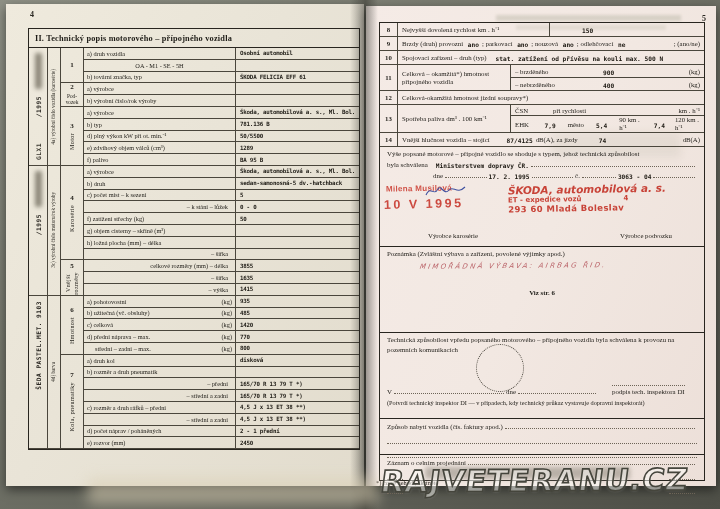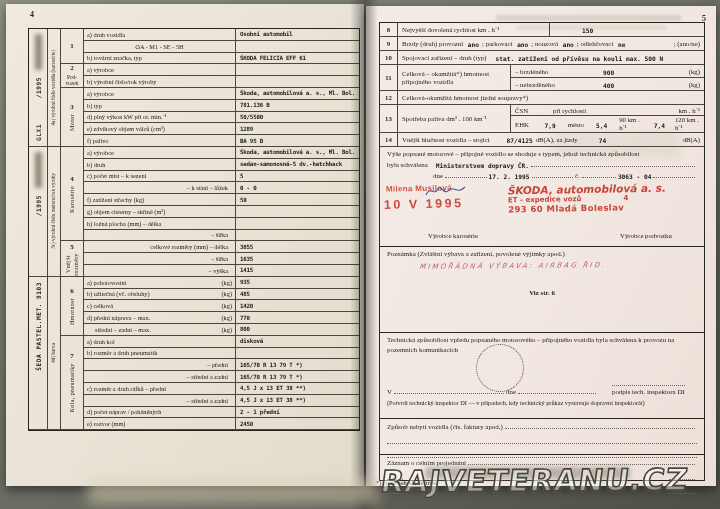--- a/index.html
+++ b/index.html
@@ -83,20 +83,21 @@
   .footnote{position:absolute;left:10px;top:473px;font:6.4px "Liberation Serif",serif;color:#2a2620;}
 </style>
 </head>
 <body>
 
 <div class="canvas">
 
   <div class="page page-left">
     <div class="pagenum" style="left:24px;top:6px;">4</div>
     <div class="ltable">
+      <div class="ltable-header">II. Technický popis motorového – přípojného vozidla</div>
       <div class="lgrid" style="grid-template-rows: repeat(34, 11.8px);">
           <div class="c mval" style="grid-area: 1 / 1 / span 10;">
             <div class="blurbar"></div>
             <div class="vval">/1995</div>
             <div class="vval extra">GLX1</div>
           </div>
           <div class="c mlab" style="grid-area: 1 / 2 / span 10;">
             <div class="vlab">4a) výrobní číslo vozidla (karosérie)</div>
           </div>
           <div class="c mval" style="grid-area: 11 / 1 / span 11;">

